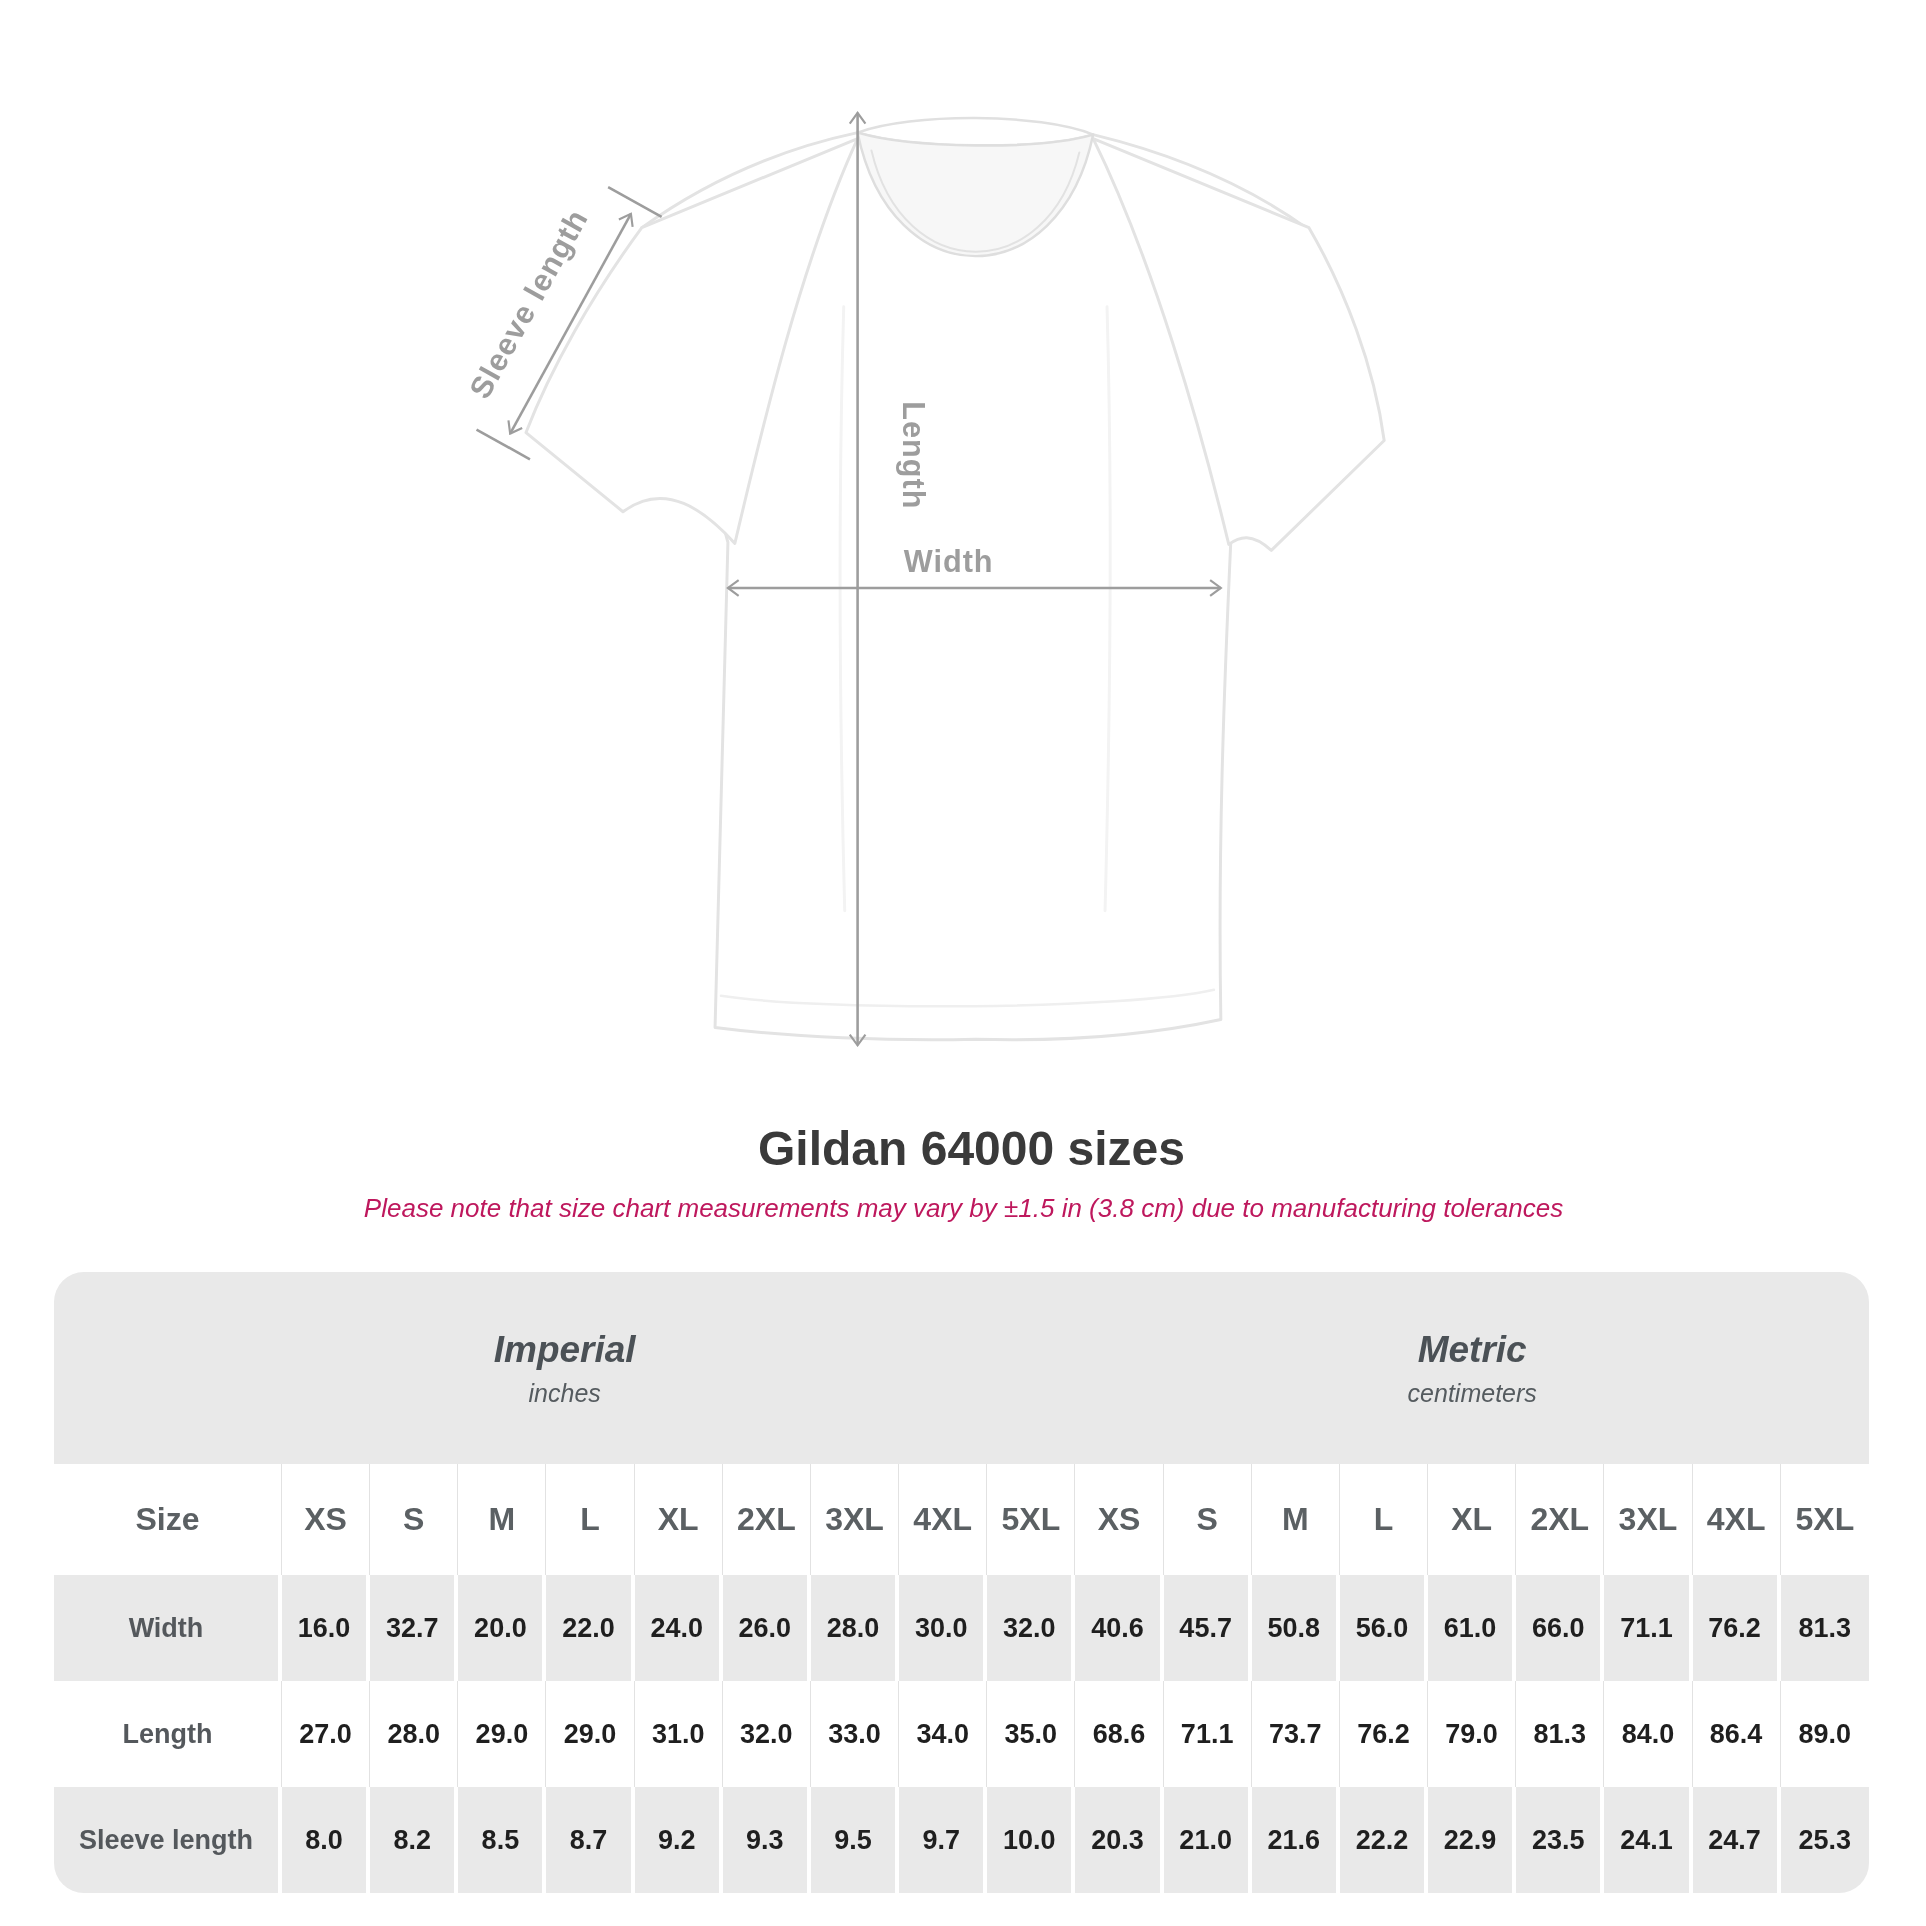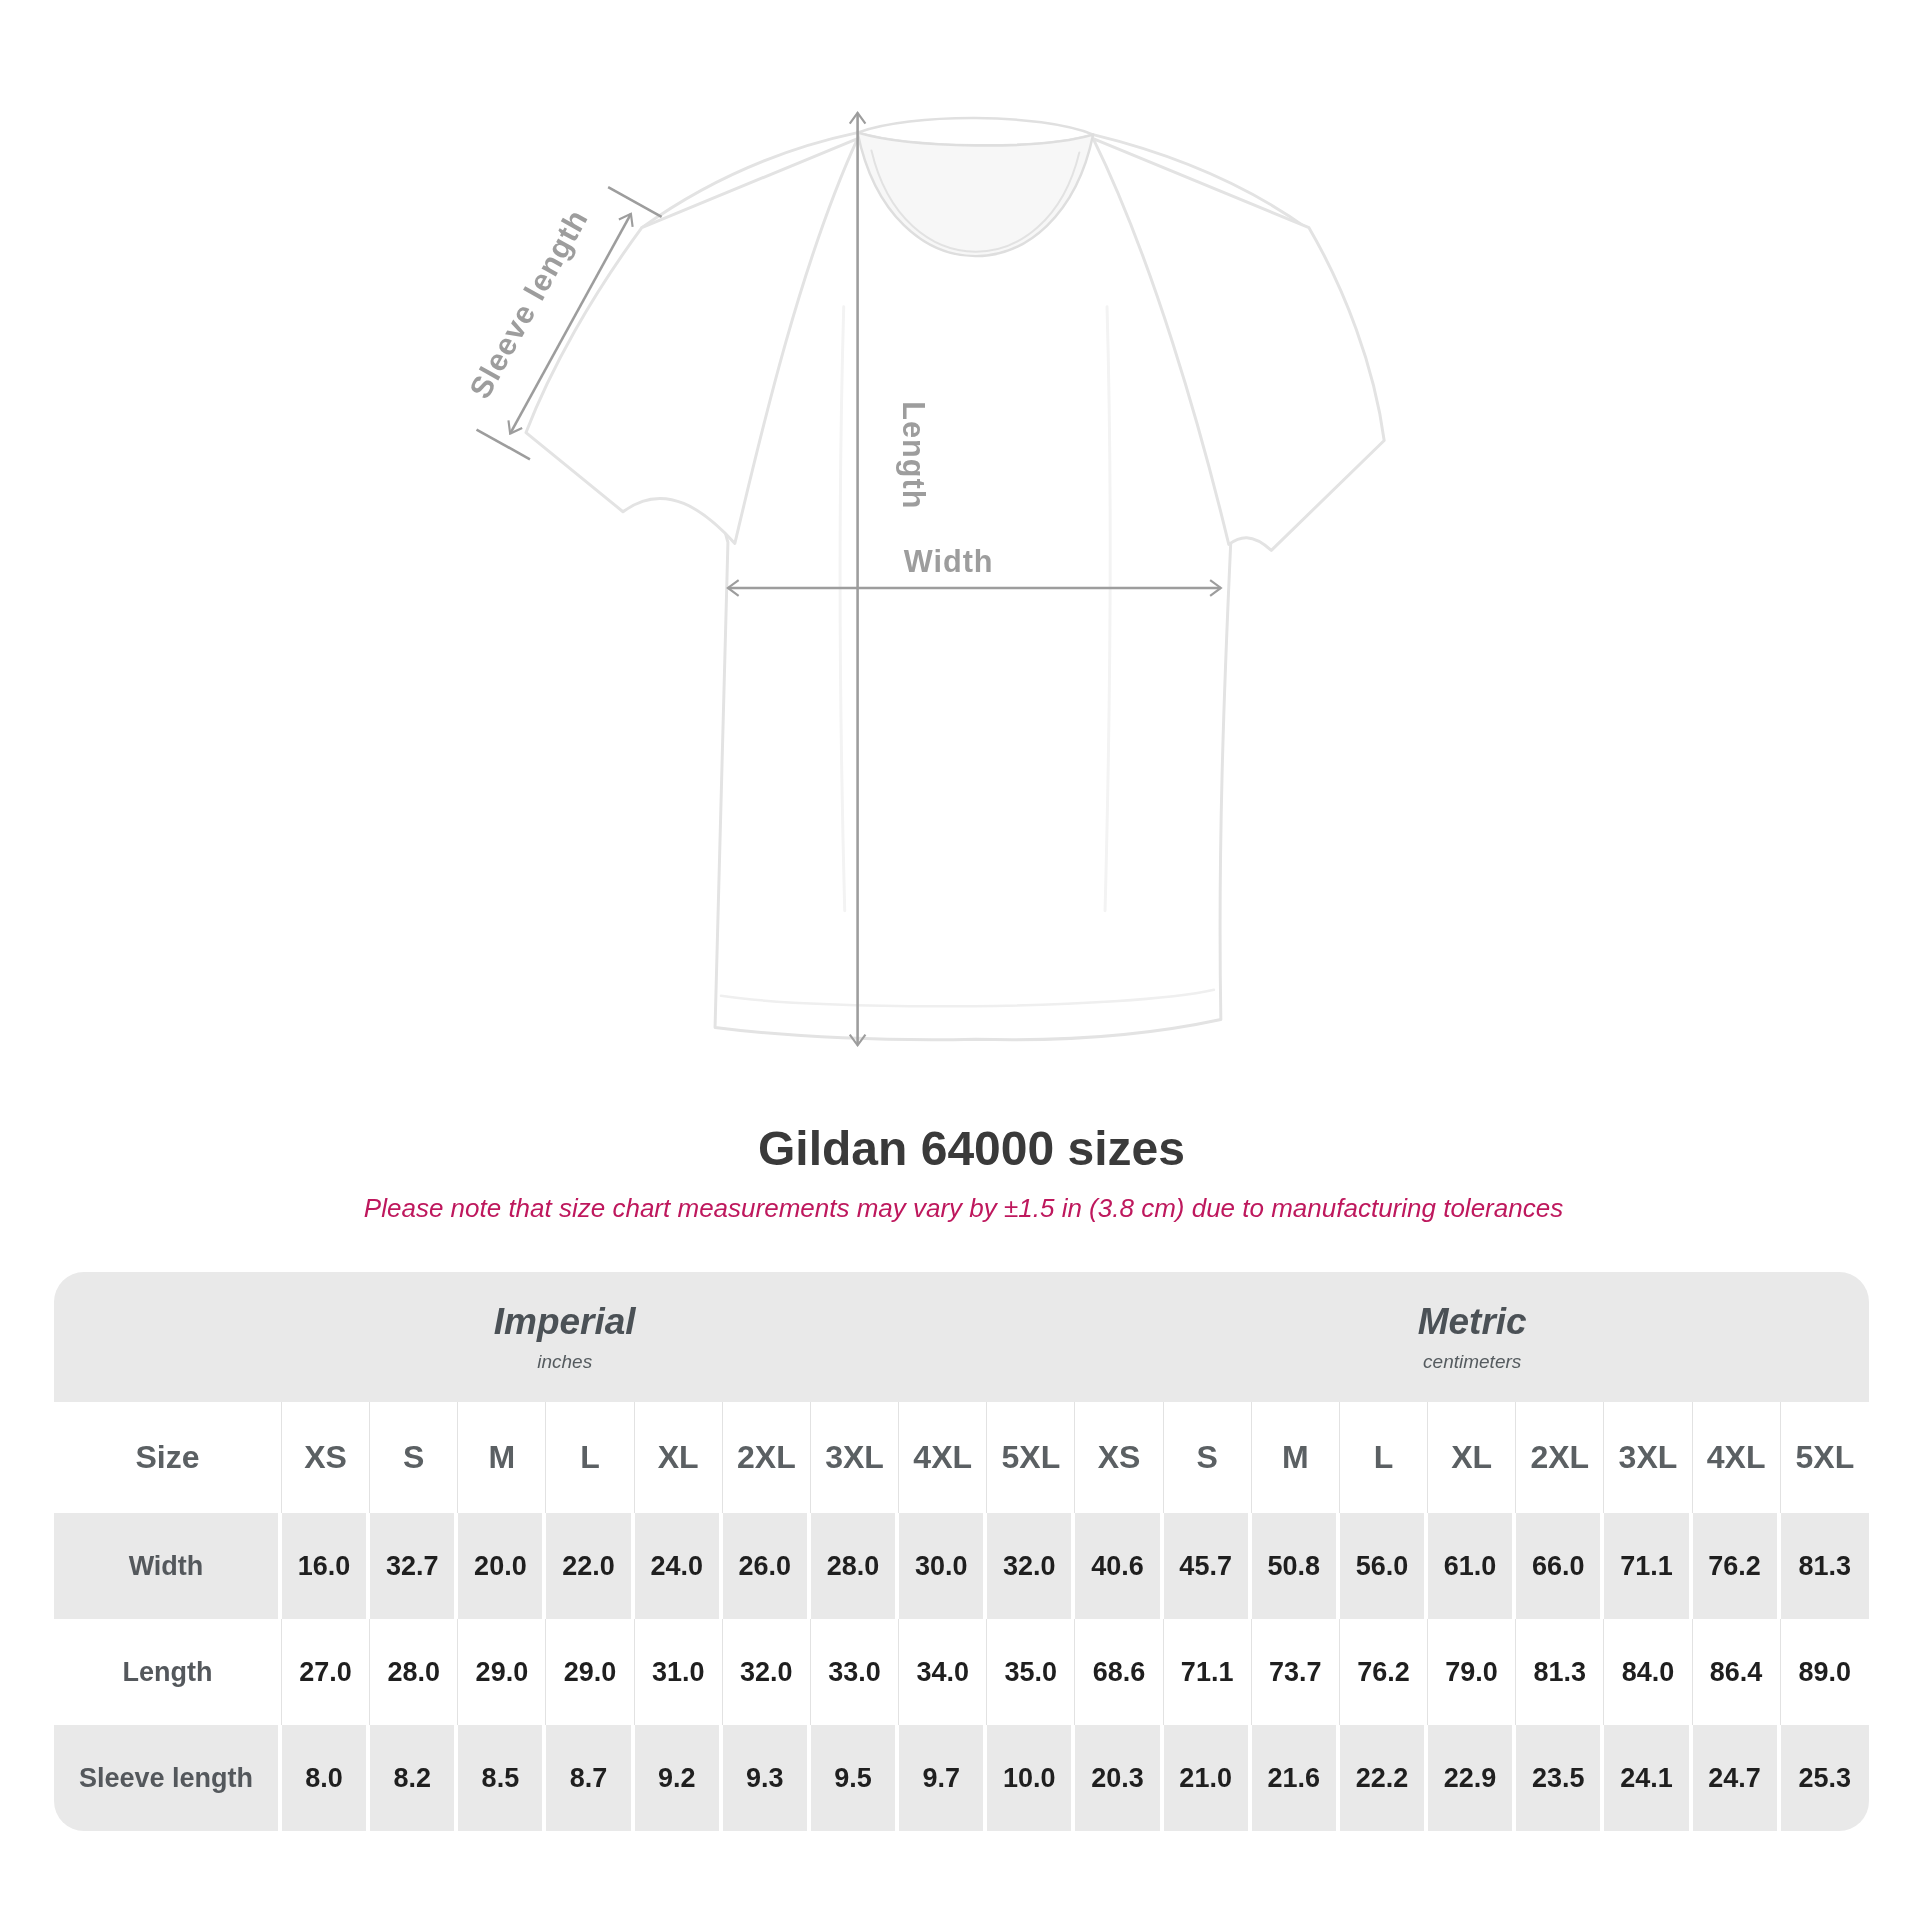--- a/index.html
+++ b/index.html
@@ -29,26 +29,26 @@
   
   .table-wrap { position:absolute; left:54px; top:1272px; width:1815px; }
   table.size-table {
     width:100%; table-layout:fixed;
     border-collapse:separate; border-spacing:0;
   }
   .size-table th, .size-table td {
     text-align:center; vertical-align:middle; padding:0;
   }
 
-  tr.group-row { height:130px;padding-left:14px; }
+  tr.group-row { height:192px;padding-left:14px; }
   th.group { background:#e9e9e9; }
   th.group-imperial { border-top-left-radius:30px; }
   th.group-metric   { border-top-right-radius:30px; }
   .group-label { font-style:italic; font-weight:bold; font-size:37px; color:#4b5156; }
-  .group-unit  { font-style:italic; font-weight:normal; font-size:19px; color:#555b5f; margin-top:8px; }
+  .group-unit  { font-style:italic; font-weight:normal; font-size:25px; color:#555b5f; margin-top:8px; }
 
   tr.size-row { height:111px; background:#ffffff; }
   tr.size-row th { font-weight:bold; font-size:32px; color:#5b6063; }
 
   tr.data-row { height:106px; }
   tr.row-gray  > th, tr.row-gray  > td { background:#e9e9e9; }
   tr.row-white > th, tr.row-white > td { background:#ffffff; }
 
   th.row-label { font-weight:bold; font-size:27px; color:#54585c; }
   td.val { font-size:27px; font-weight:bold; color:#1f1f1f; }

